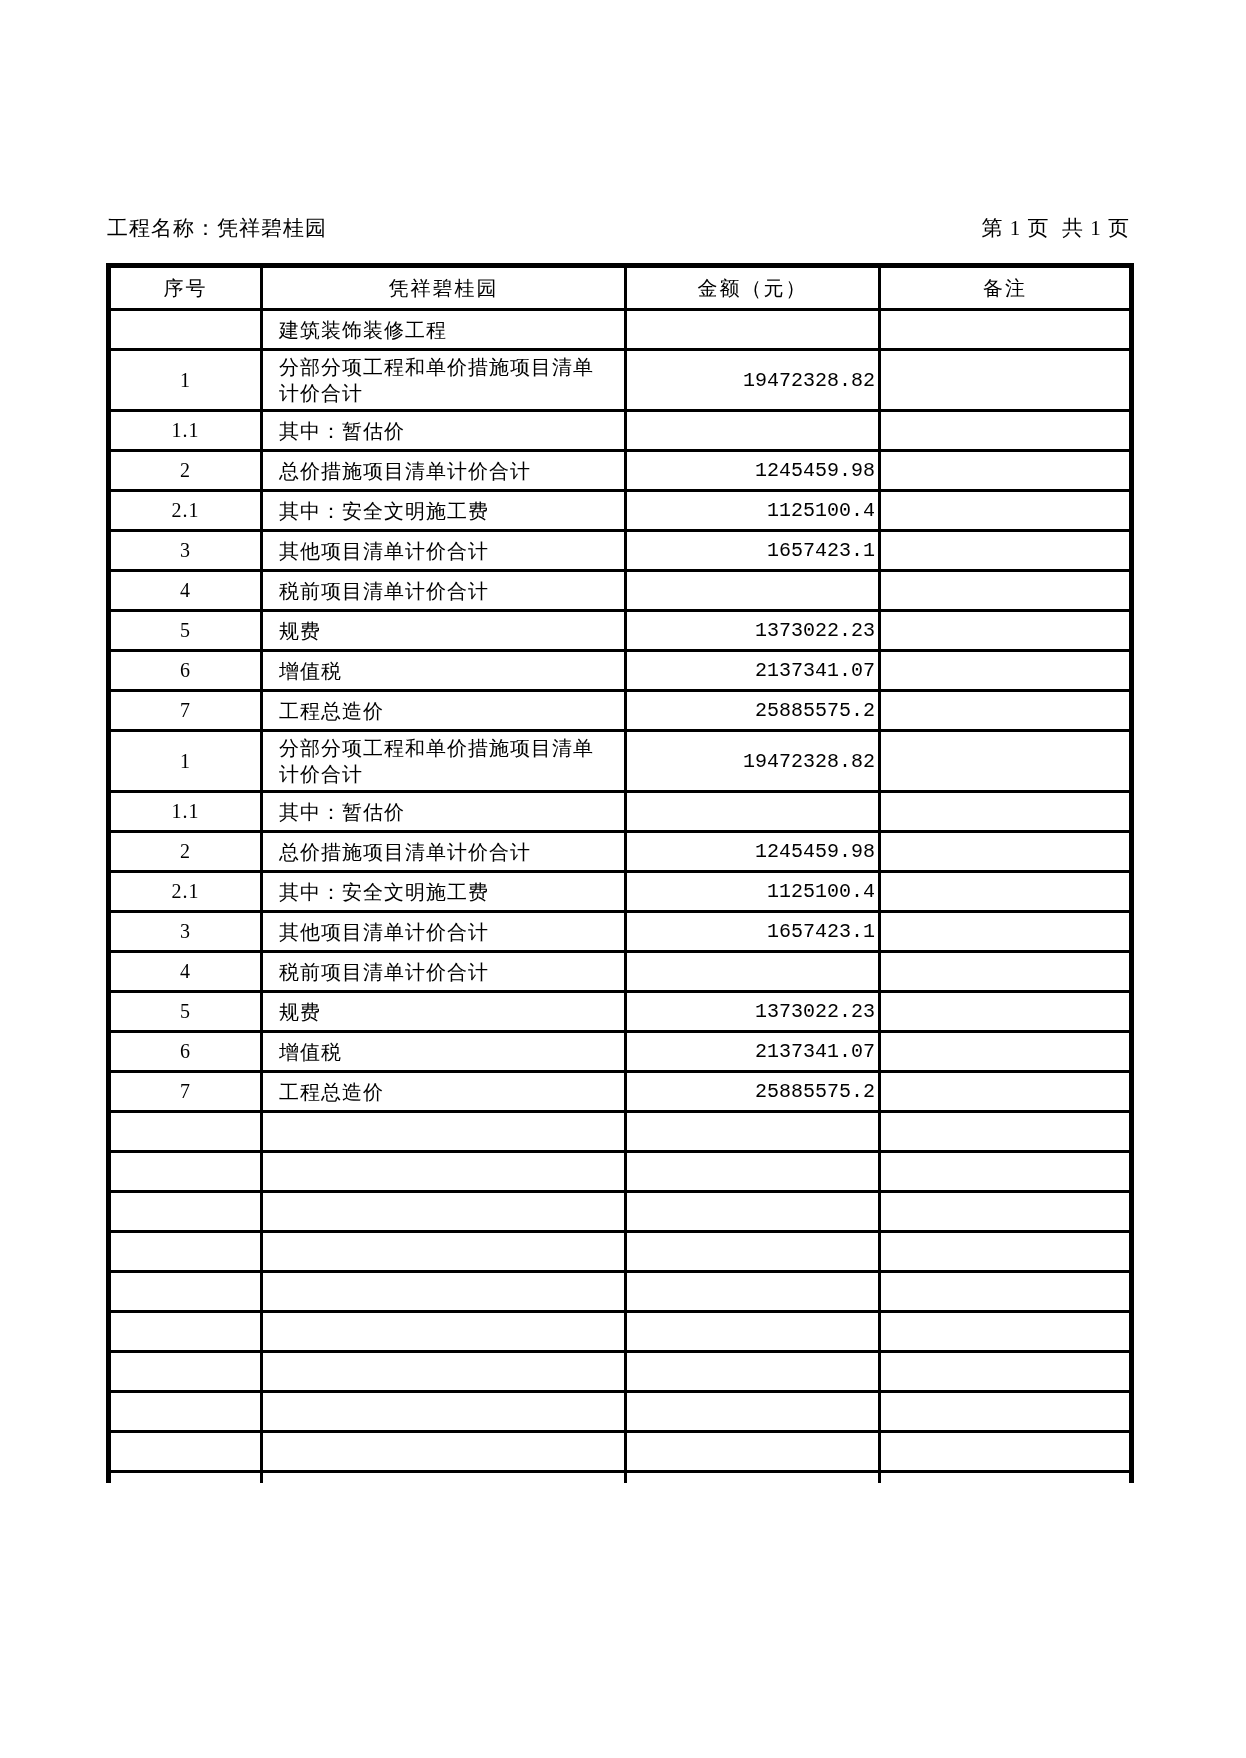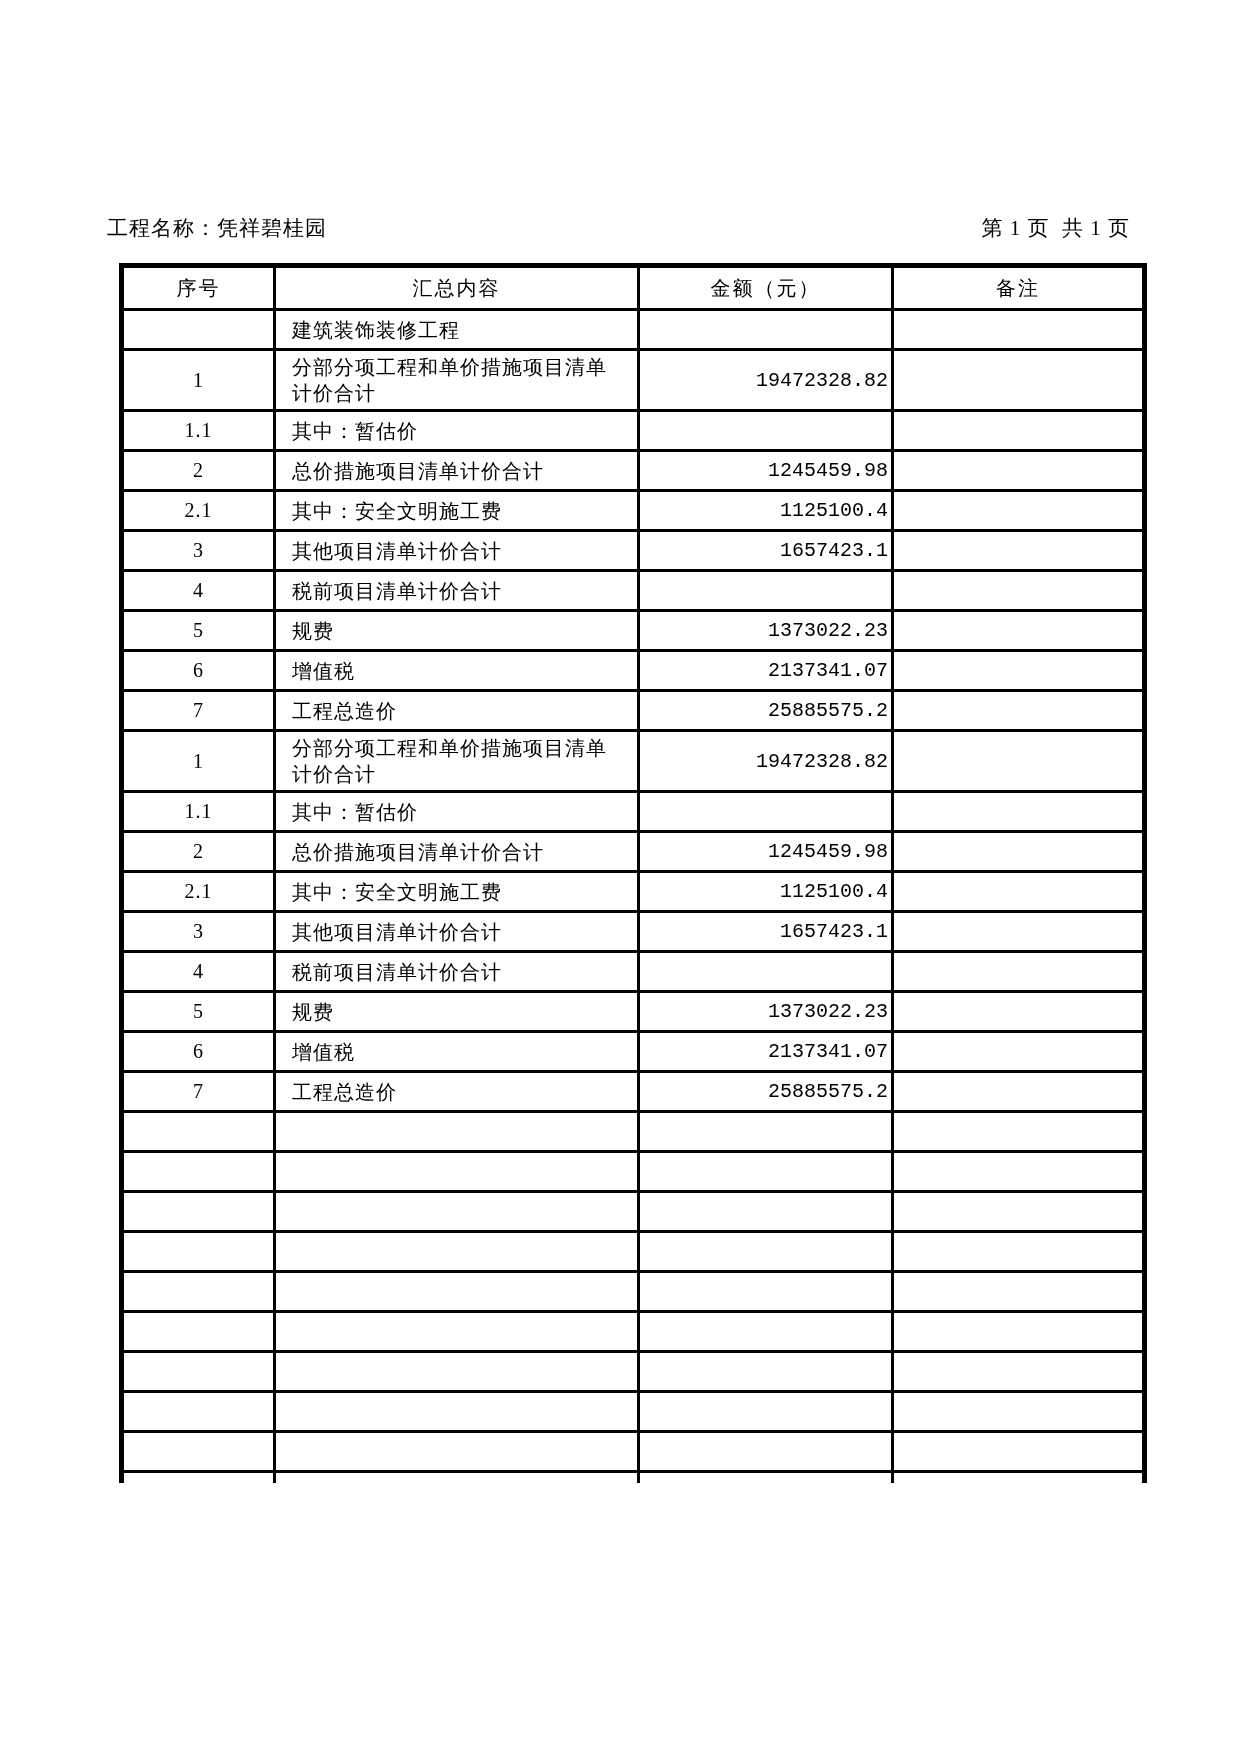--- a/index.html
+++ b/index.html
@@ -19,21 +19,21 @@
     width:1023px;
     display:flex;
     justify-content:space-between;
     align-items:baseline;
     font-size:21px;
     letter-spacing:1px;
     white-space:pre;
   }
   table.summary{
     position:absolute;
-    left:119px;
+    left:106px;
     top:263px;
     width:1023px;
     border-collapse:collapse;
     table-layout:fixed;
     border:5px solid #000;
   }
   table.summary th,
   table.summary td{
     border:3px solid #000;
     font-weight:normal;
@@ -84,21 +84,21 @@
   <table class="summary">
     <colgroup>
       <col style="width:153px">
       <col style="width:364px">
       <col style="width:254px">
       <col style="width:252px">
     </colgroup>
     <thead>
       <tr>
         <th>序号</th>
-        <th>汇总内容</th>
+        <th>凭祥碧桂园</th>
         <th>金额（元）</th>
         <th>备注</th>
       </tr>
     </thead>
     <tbody>
         <tr>
           <td class="cell-no"></td>
           <td class="cell-content">建筑装饰装修工程</td>
           <td class="cell-amount"></td>
           <td class="cell-note"></td>

